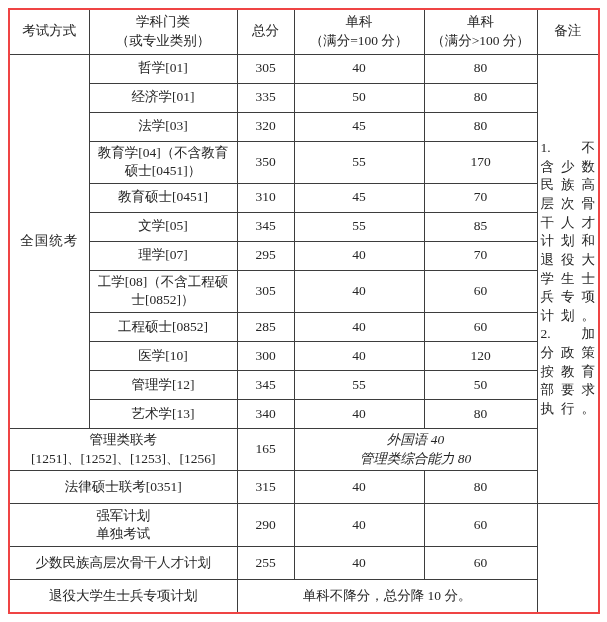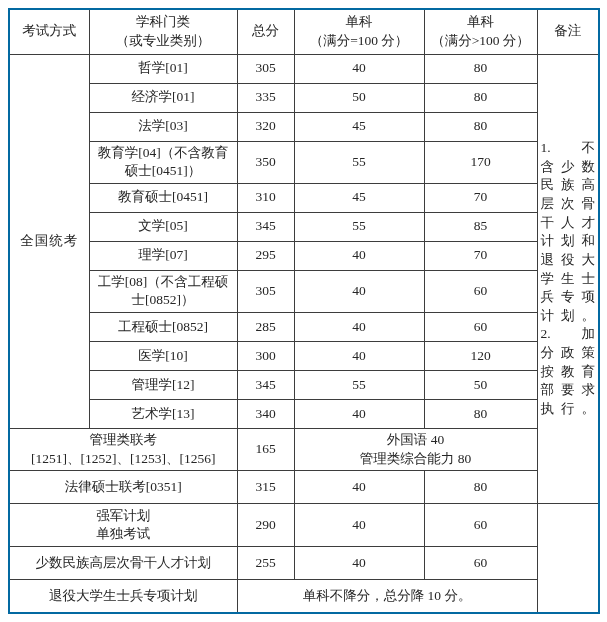--- a/index.html
+++ b/index.html
@@ -15,21 +15,21 @@
   .sheet {
     box-sizing: border-box;
     width: 607px;
     height: 622px;
     padding: 8px 8px 0 8px;
   }
   table.scores {
     border-collapse: collapse;
     table-layout: fixed;
     width: 590px;
-    border: 2px solid #0369a1;
+    border: 2px solid #ef4444;
   }
   .scores th, .scores td {
     border: 1px solid #3d3d3d;
     font-weight: normal;
     font-size: 13.5px;
     line-height: 1.38;
     text-align: center;
     vertical-align: middle;
     padding: 2px 3px;
     box-sizing: border-box;
@@ -48,20 +48,21 @@
     text-align: justify;
     text-align-last: justify;
     padding: 4px 7px;
     vertical-align: middle;
     margin-top: 32px;
   }
   .merged-left {
     text-align: left;
     padding-left: 10px;
     white-space: pre-line;
+    font-style: italic;
   }
   tr.hdr  { height: 45px; }
   tr.rs   { height: 29px; }
   tr.rd   { height: 42px; }
   tr.law  { height: 33px; }
   tr.mil  { height: 43px; padding-left: 8px; }
   tr.min  { height: 33px; }
   tr.vet  { height: 33px; padding-left: 9px; }
 </style>
 </head>

